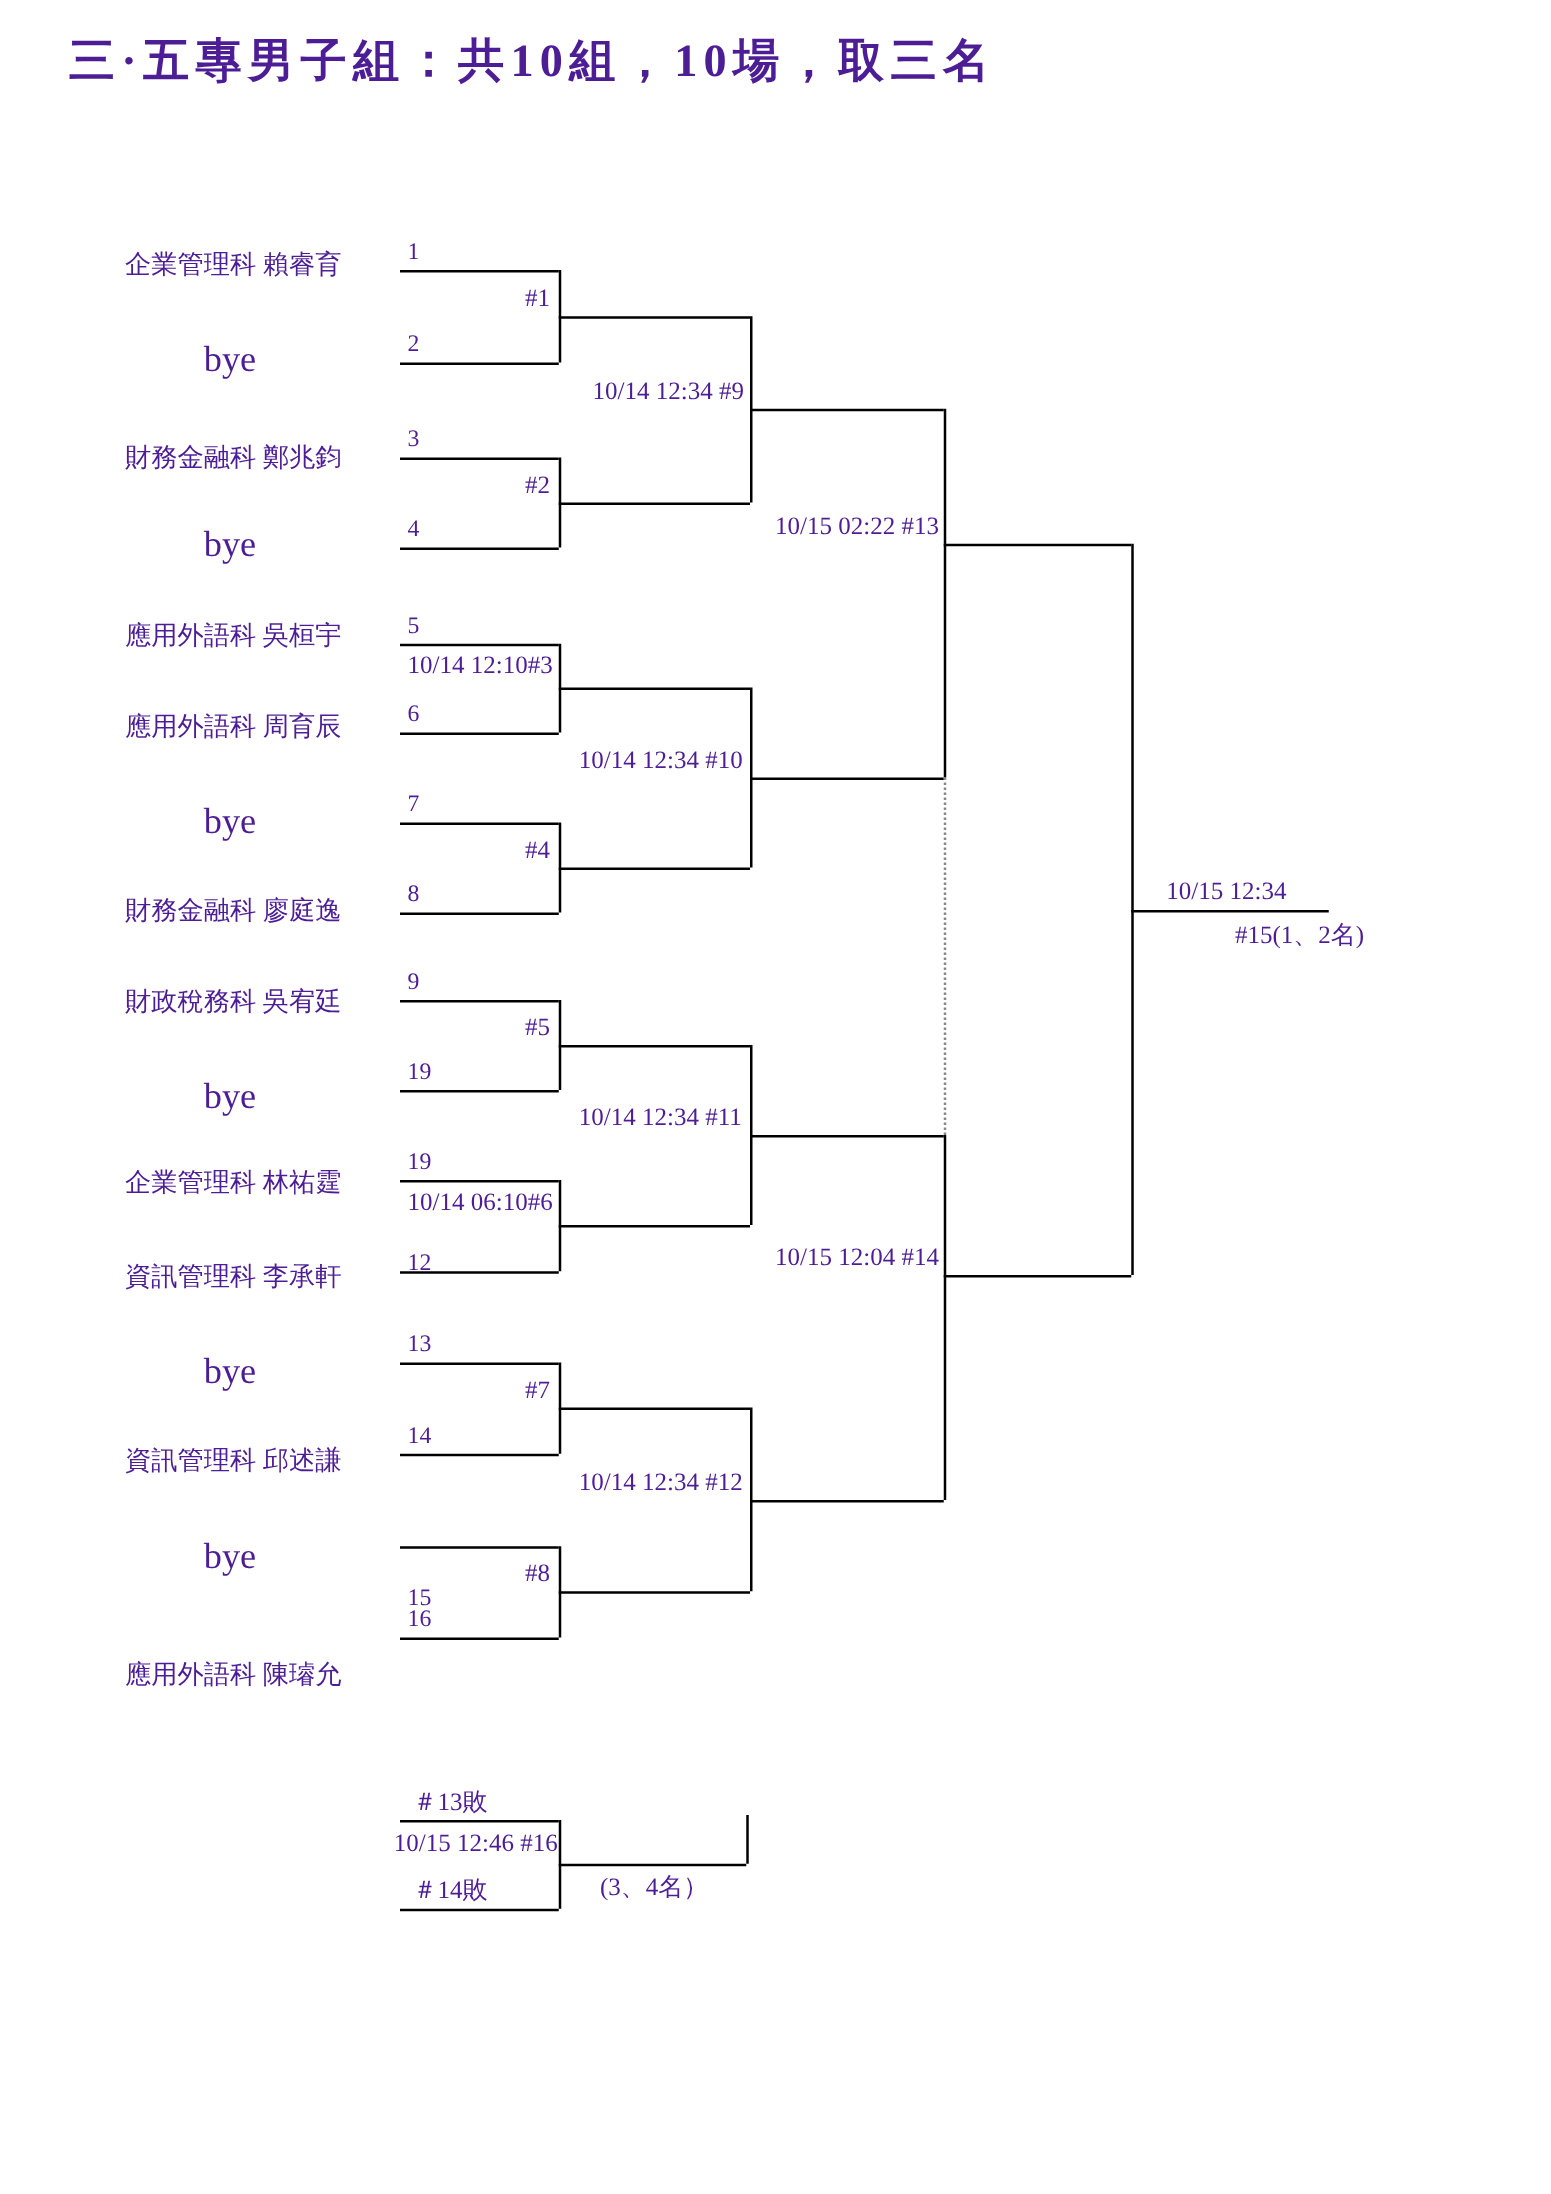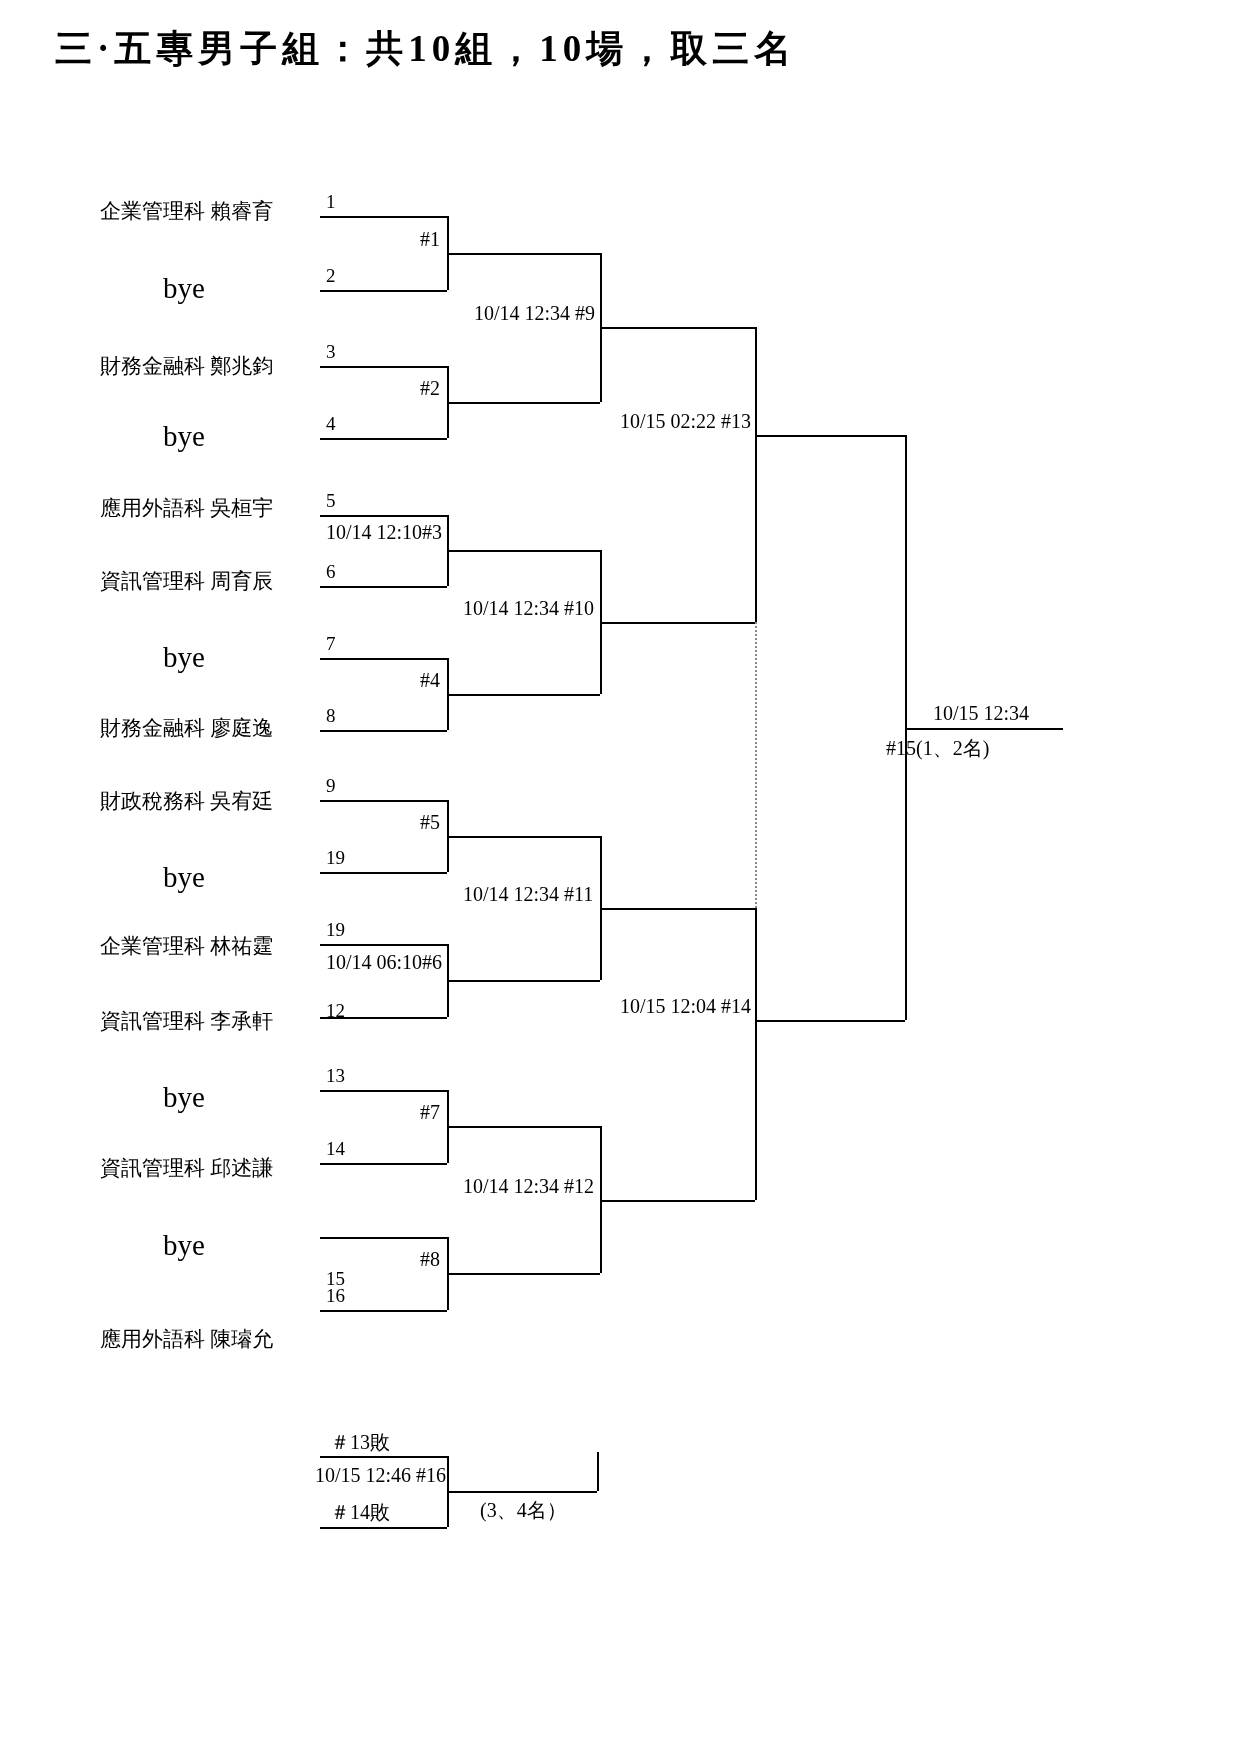--- a/index.html
+++ b/index.html
@@ -1,16 +1,16 @@
 <!DOCTYPE html>
 <html><head>
 <meta charset="utf-8">
 <style>
   html,body{margin:0;padding:0;background:#fff;}
-  .page{position:relative;width:1217px;height:1755px;background:#fff;color:#000000;
+  .page{position:relative;width:1217px;height:1755px;background:#fff;color:#4c1d95;
         font-family:"Liberation Serif","DejaVu Serif",serif;overflow:hidden;text-align:right;}
   .title{position:absolute;left:55px;top:24px;margin:0;font-size:37px;font-weight:bold;
          letter-spacing:5px;white-space:nowrap;}
   .t{position:absolute;font-size:21px;white-space:nowrap;line-height:24px;}
   .b{position:absolute;font-size:29px;white-space:nowrap;line-height:32px;}
   .n{position:absolute;font-size:19px;line-height:22px;}
   .m{position:absolute;font-size:20px;white-space:nowrap;line-height:23px;}
   .h{position:absolute;height:0;border-top:2px solid #000;}
   .v{position:absolute;width:0;border-left:2px solid #000;}
   .d{position:absolute;width:0;border-left:2px dotted #888;}
@@ -20,21 +20,21 @@
 
 <div class="page">
 
   <h1 class="title">三·五專男子組：共10組，10場，取三名</h1>
 
   <div class="t" style="left:100px;top:199px">企業管理科 賴睿育</div>
   <div class="b" style="left:163px;top:272px">bye</div>
   <div class="t" style="left:100px;top:354px">財務金融科 鄭兆鈞</div>
   <div class="b" style="left:163px;top:420px">bye</div>
   <div class="t" style="left:100px;top:496px">應用外語科 吳桓宇</div>
-  <div class="t" style="left:100px;top:569px">資訊管理科 周育辰</div>
+  <div class="t" style="left:100px;top:569px">應用外語科 周育辰</div>
   <div class="b" style="left:163px;top:641px">bye</div>
   <div class="t" style="left:100px;top:716px">財務金融科 廖庭逸</div>
   <div class="t" style="left:100px;top:789px">財政稅務科 吳宥廷</div>
   <div class="b" style="left:163px;top:861px">bye</div>
   <div class="t" style="left:100px;top:934px">企業管理科 林祐霆</div>
   <div class="t" style="left:100px;top:1009px">資訊管理科 李承軒</div>
   <div class="b" style="left:163px;top:1081px">bye</div>
   <div class="t" style="left:100px;top:1156px">資訊管理科 邱述謙</div>
   <div class="b" style="left:163px;top:1229px">bye</div>
   <div class="t" style="left:100px;top:1327px">應用外語科 陳璿允</div>
@@ -121,21 +121,21 @@
 
   <div class="h" style="left:755px;top:435px;width:150px"></div>
   <div class="h" style="left:755px;top:1020px;width:150px"></div>
 
   <div class="m" style="left:620px;top:410px">10/15 02:22 #13</div>
   <div class="m" style="left:620px;top:995px">10/15 12:04 #14</div>
 
   <div class="v" style="left:905px;top:435px;height:585px"></div>
   <div class="h" style="left:905px;top:728px;width:158px"></div>
   <div class="m" style="left:933px;top:702px">10/15 12:34</div>
-  <div class="m" style="left:886px;top:737px">#15(1、2名)</div>
+  <div class="m" style="left:988px;top:737px">#15(1、2名)</div>
 
   <div class="h" style="left:320px;top:1456px;width:127px"></div>
   <div class="h" style="left:320px;top:1527px;width:127px"></div>
   <div class="v" style="left:447px;top:1456px;height:71px"></div>
   <div class="h" style="left:447px;top:1491px;width:150px"></div>
   <div class="v" style="left:597px;top:1452px;height:39px"></div>
   <div class="m" style="left:330px;top:1431px">＃13敗</div>
   <div class="m" style="left:315px;top:1464px">10/15 12:46 #16</div>
   <div class="m" style="left:330px;top:1501px">＃14敗</div>
   <div class="m" style="left:480px;top:1499px">(3、4名）</div>

